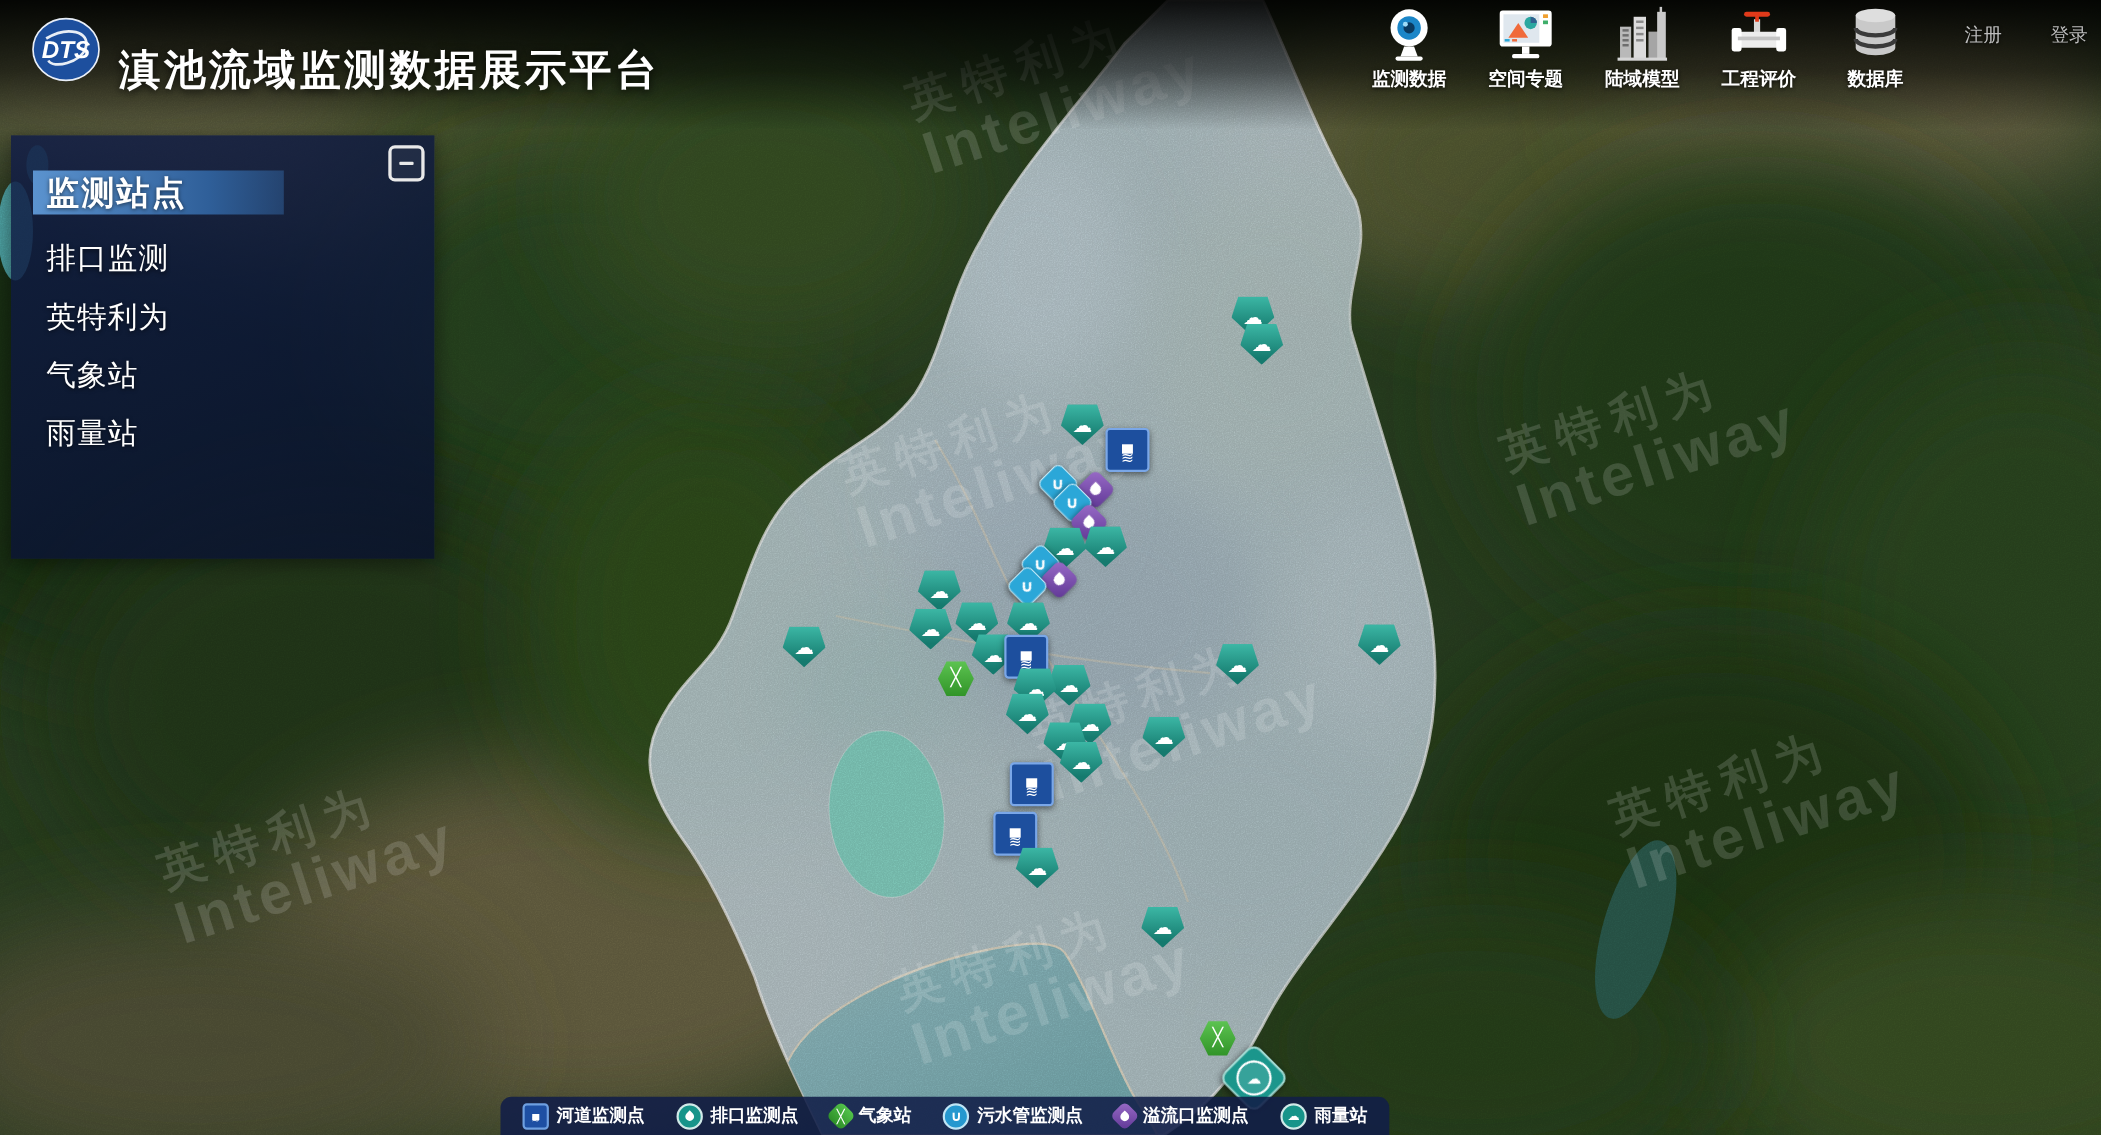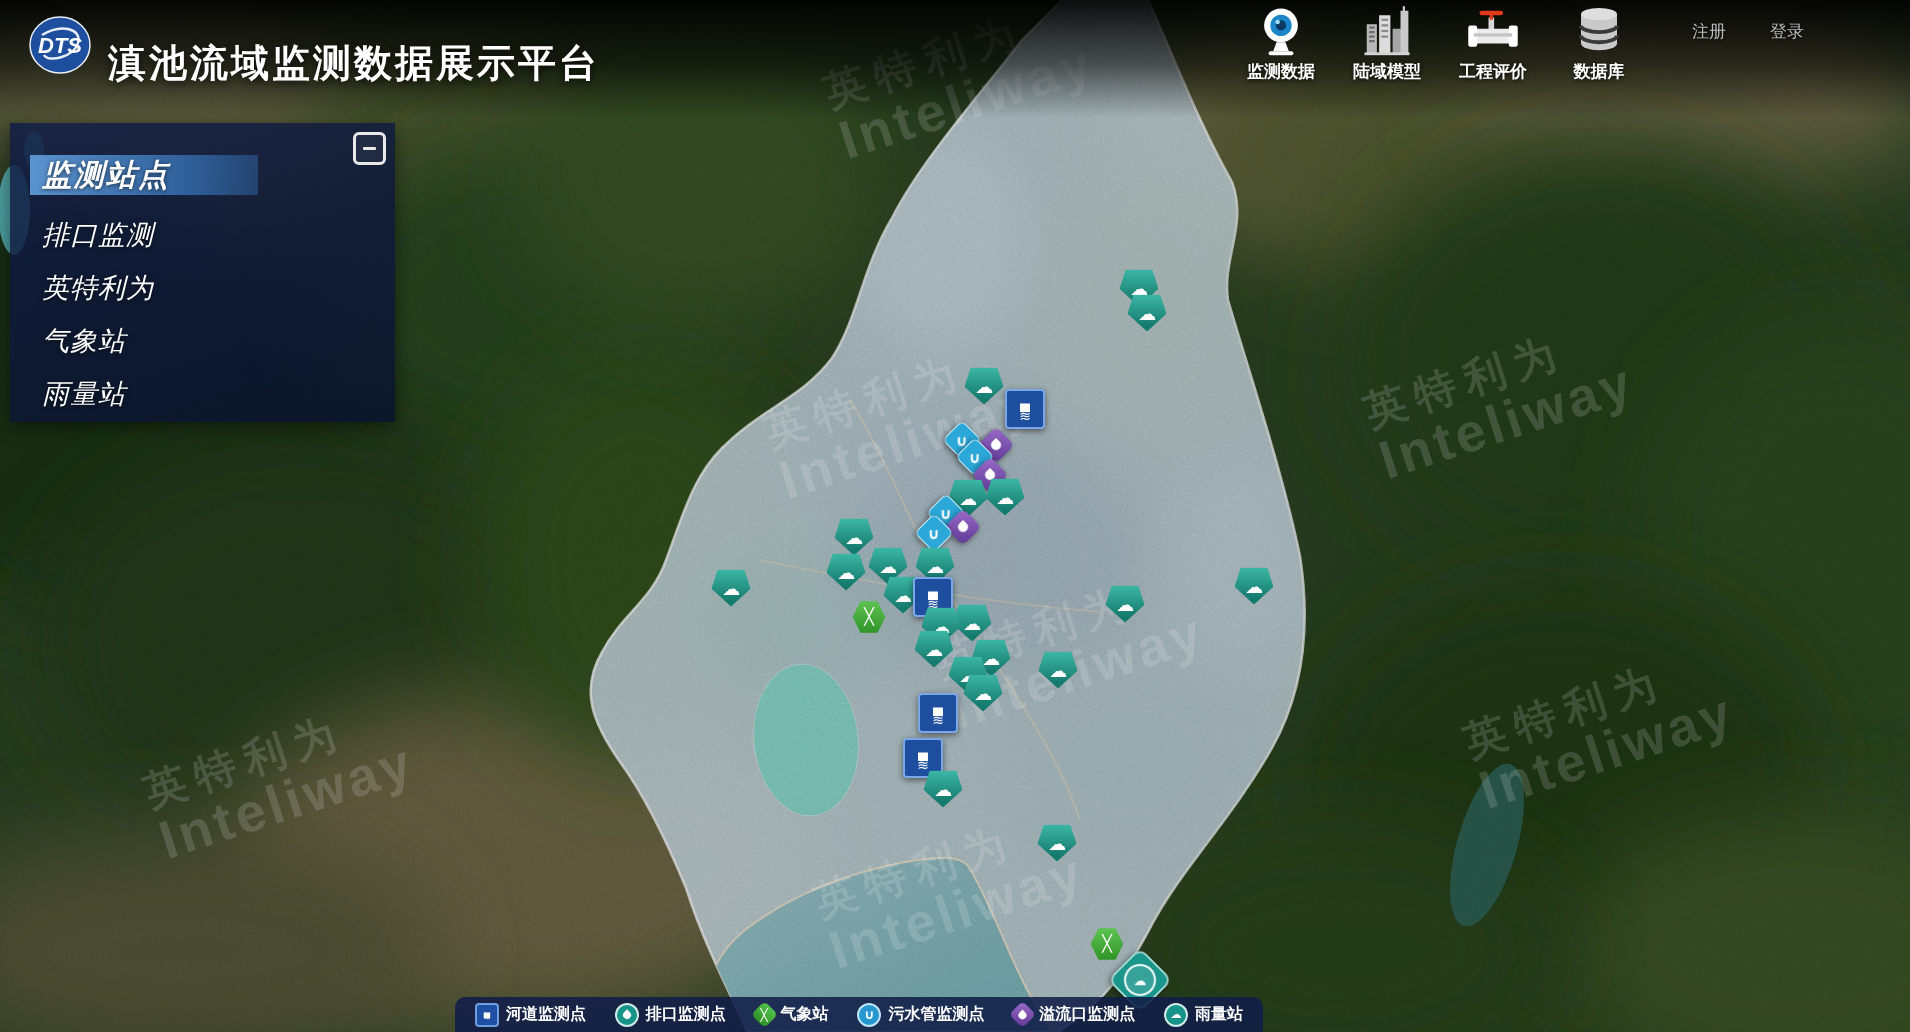--- a/index.html
+++ b/index.html
@@ -49,27 +49,27 @@
   .topbar{position:absolute;left:0;top:0;width:100%;height:118px;z-index:6;
           background:linear-gradient(180deg,rgba(0,0,0,.92) 0%,rgba(0,0,0,.55) 55%,rgba(0,0,0,0) 100%);}
   .brand{position:absolute;left:28px;top:13px;display:flex;align-items:flex-start;gap:16px;}
   .logo{width:64px;height:64px;}
   .app-title{font-size:38px;font-weight:bold;letter-spacing:3px;color:#fff;
           text-shadow:0 2px 8px rgba(0,0,0,.8);}
   .nav{position:absolute;left:1228px;top:4px;display:flex;align-items:flex-start;}
   .nav-item{width:106px;display:flex;flex-direction:column;align-items:center;cursor:pointer;font-weight:bold;}
   .nav-item svg{width:54px;height:54px;}
   .nav-label{margin-top:2px;font-size:17px;color:#fff;text-shadow:0 1px 4px rgba(0,0,0,.9);white-space:nowrap;}
-  .auth{display:flex;gap:44px;margin-left:40px;padding-top:16px;}
+  .auth{display:flex;gap:44px;margin-left:28px;padding-top:16px;}
   .auth a{color:#bdbdbd;font-size:17px;text-decoration:none;text-shadow:0 1px 3px rgba(0,0,0,.8);cursor:pointer;}
 
   
-  .panel{position:absolute;left:10px;top:123px;width:385px;height:299px;z-index:7;
+  .panel{position:absolute;left:10px;top:123px;width:385px;height:385px;z-index:7;
          background:linear-gradient(160deg,rgba(16,28,70,.84),rgba(8,16,46,.80));
-         box-shadow:0 4px 18px rgba(0,0,0,.45);font-style:italic;}
+         box-shadow:0 4px 18px rgba(0,0,0,.45);}
   .collapse-btn{position:absolute;top:9px;right:9px;width:27px;height:27px;border:3px solid #e9e9e9;
          border-radius:6px;background:rgba(255,255,255,.05);display:flex;align-items:center;justify-content:center;cursor:pointer;}
   .collapse-btn::before{content:"";width:13px;height:3px;background:#e9e9e9;border-radius:1px;}
   .panel-header{margin:32px 0 0 20px;width:216px;height:40px;padding-left:12px;display:flex;align-items:center;
          background:linear-gradient(90deg,#5b93cf 0%,#2f5f99 70%,rgba(47,95,153,.55) 100%);
          font-size:30px;font-weight:bold;letter-spacing:2px;text-shadow:0 1px 4px rgba(0,0,0,.6);}
   .panel-list{list-style:none;margin:22px 0 0 0;padding:0 0 0 32px;}
   .panel-list li{font-size:27px;letter-spacing:1px;color:#fff;margin-bottom:17px;cursor:pointer;
          text-shadow:0 1px 4px rgba(0,0,0,.65);}
 
@@ -332,20 +332,36 @@
           <circle cx="24" cy="19" r="9.5" fill="#1b86c8"></circle>
           <circle cx="24" cy="19" r="4.5" fill="#0a3a60"></circle>
           <circle cx="21" cy="16" r="2" fill="#9fdcf8"></circle>
           <path d="M20 34 h8 l3 8 h-14 z" fill="#fff"></path>
           <rect x="13" y="42" width="22" height="3.5" rx="1.7" fill="#fff"></rect>
         </svg>
         <span class="nav-label">监测数据</span>
       </div>
       <div class="nav-item">
         <svg viewBox="0 0 48 48">
+          <rect x="3" y="5" width="42" height="29" rx="2.5" fill="#fff"></rect>
+          <rect x="6" y="8" width="29" height="23" fill="#dfe7ee"></rect>
+          <path d="M10 27 L18 15 L26 27 Z" fill="#f06a3a"></path>
+          <circle cx="28" cy="15" r="5" fill="#2aa7a0"></circle>
+          <path d="M28 15 L28 10 A5 5 0 0 1 33 15 Z" fill="#30618f"></path>
+          <rect x="38" y="8" width="4" height="3" fill="#f0a030"></rect>
+          <rect x="38" y="13" width="4" height="3" fill="#3fae6a"></rect>
+          <rect x="7" y="28" width="4" height="2" fill="#2aa7d8"></rect>
+          <rect x="13" y="28" width="4" height="2" fill="#f06a3a"></rect>
+          <rect x="21" y="34" width="6" height="6" fill="#fff"></rect>
+          <rect x="13" y="40" width="22" height="3.5" rx="1.5" fill="#fff"></rect>
+        </svg>
+        <span class="nav-label">空间专题</span>
+      </div>
+      <div class="nav-item">
+        <svg viewBox="0 0 48 48">
           <rect x="6" y="18" width="9" height="26" fill="#b9b9b9"></rect>
           <rect x="8" y="20" width="5" height="2" fill="#6e6e6e"></rect>
             <rect x="8" y="24" width="5" height="2" fill="#6e6e6e"></rect>
           <rect x="8" y="28" width="5" height="2" fill="#6e6e6e"></rect>
             <rect x="8" y="32" width="5" height="2" fill="#6e6e6e"></rect>
           <rect x="17" y="10" width="10" height="34" fill="#dcdcdc"></rect>
           <rect x="19" y="13" width="6" height="2" fill="#8a8a8a"></rect>
             <rect x="19" y="18" width="6" height="2" fill="#8a8a8a"></rect>
           <rect x="19" y="23" width="6" height="2" fill="#8a8a8a"></rect>
             <rect x="19" y="28" width="6" height="2" fill="#8a8a8a"></rect>

